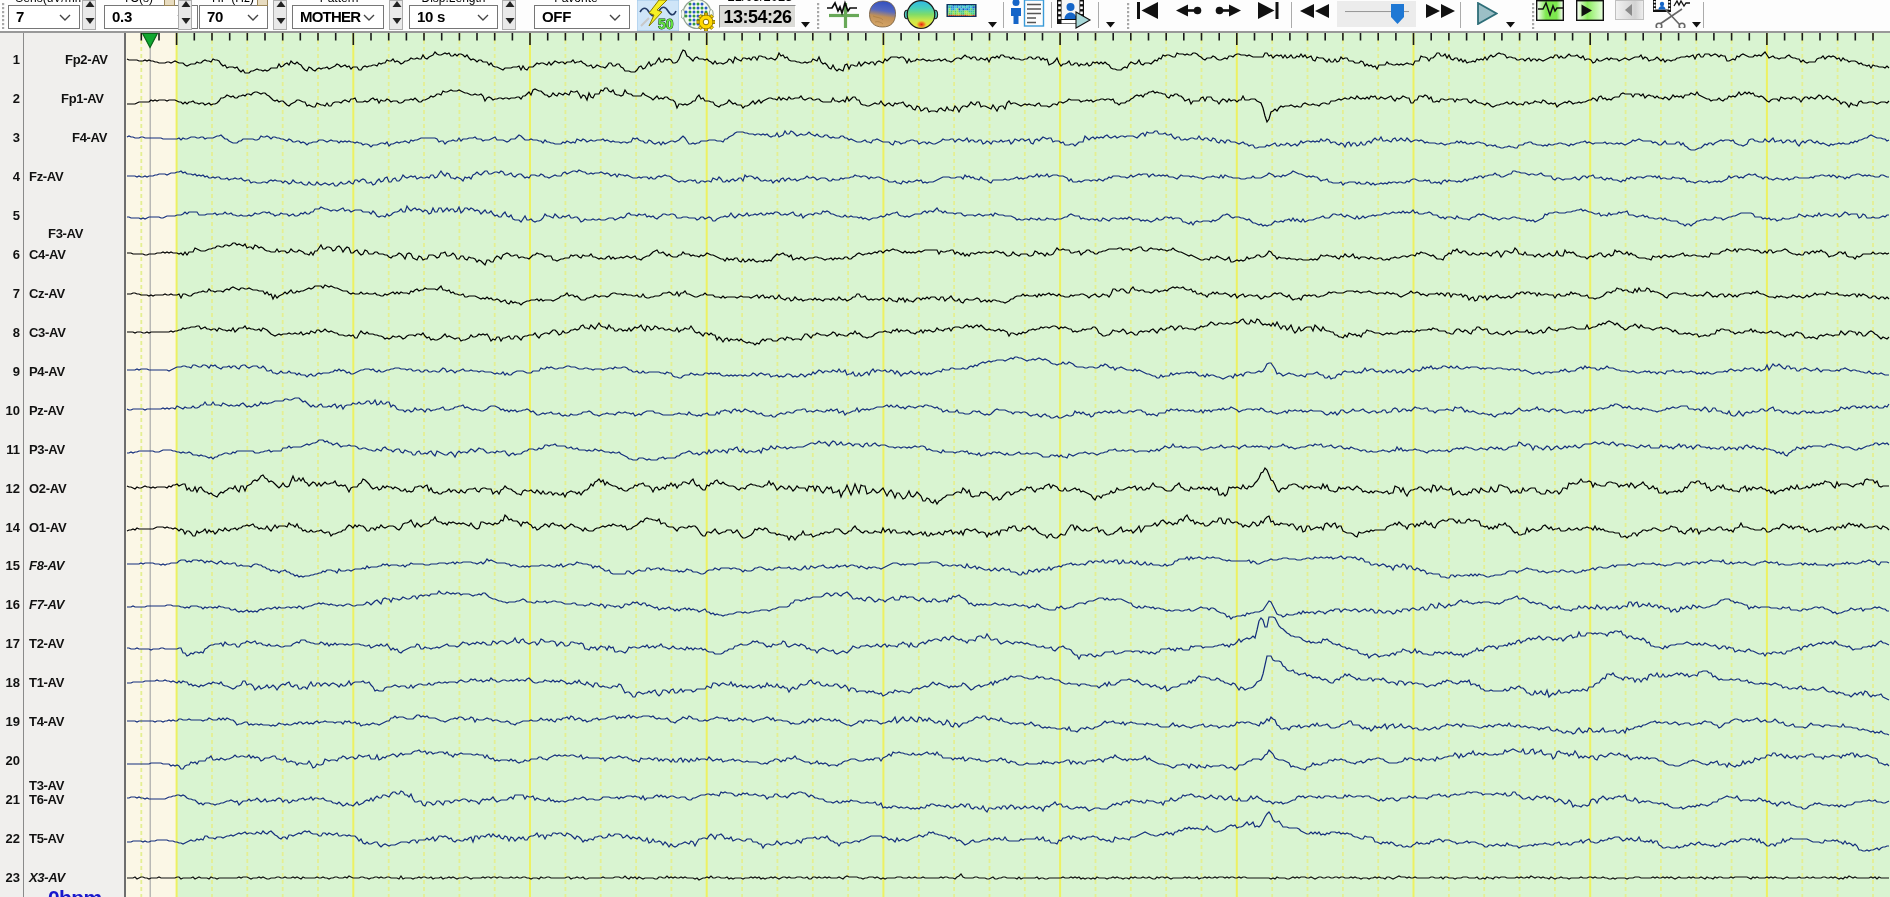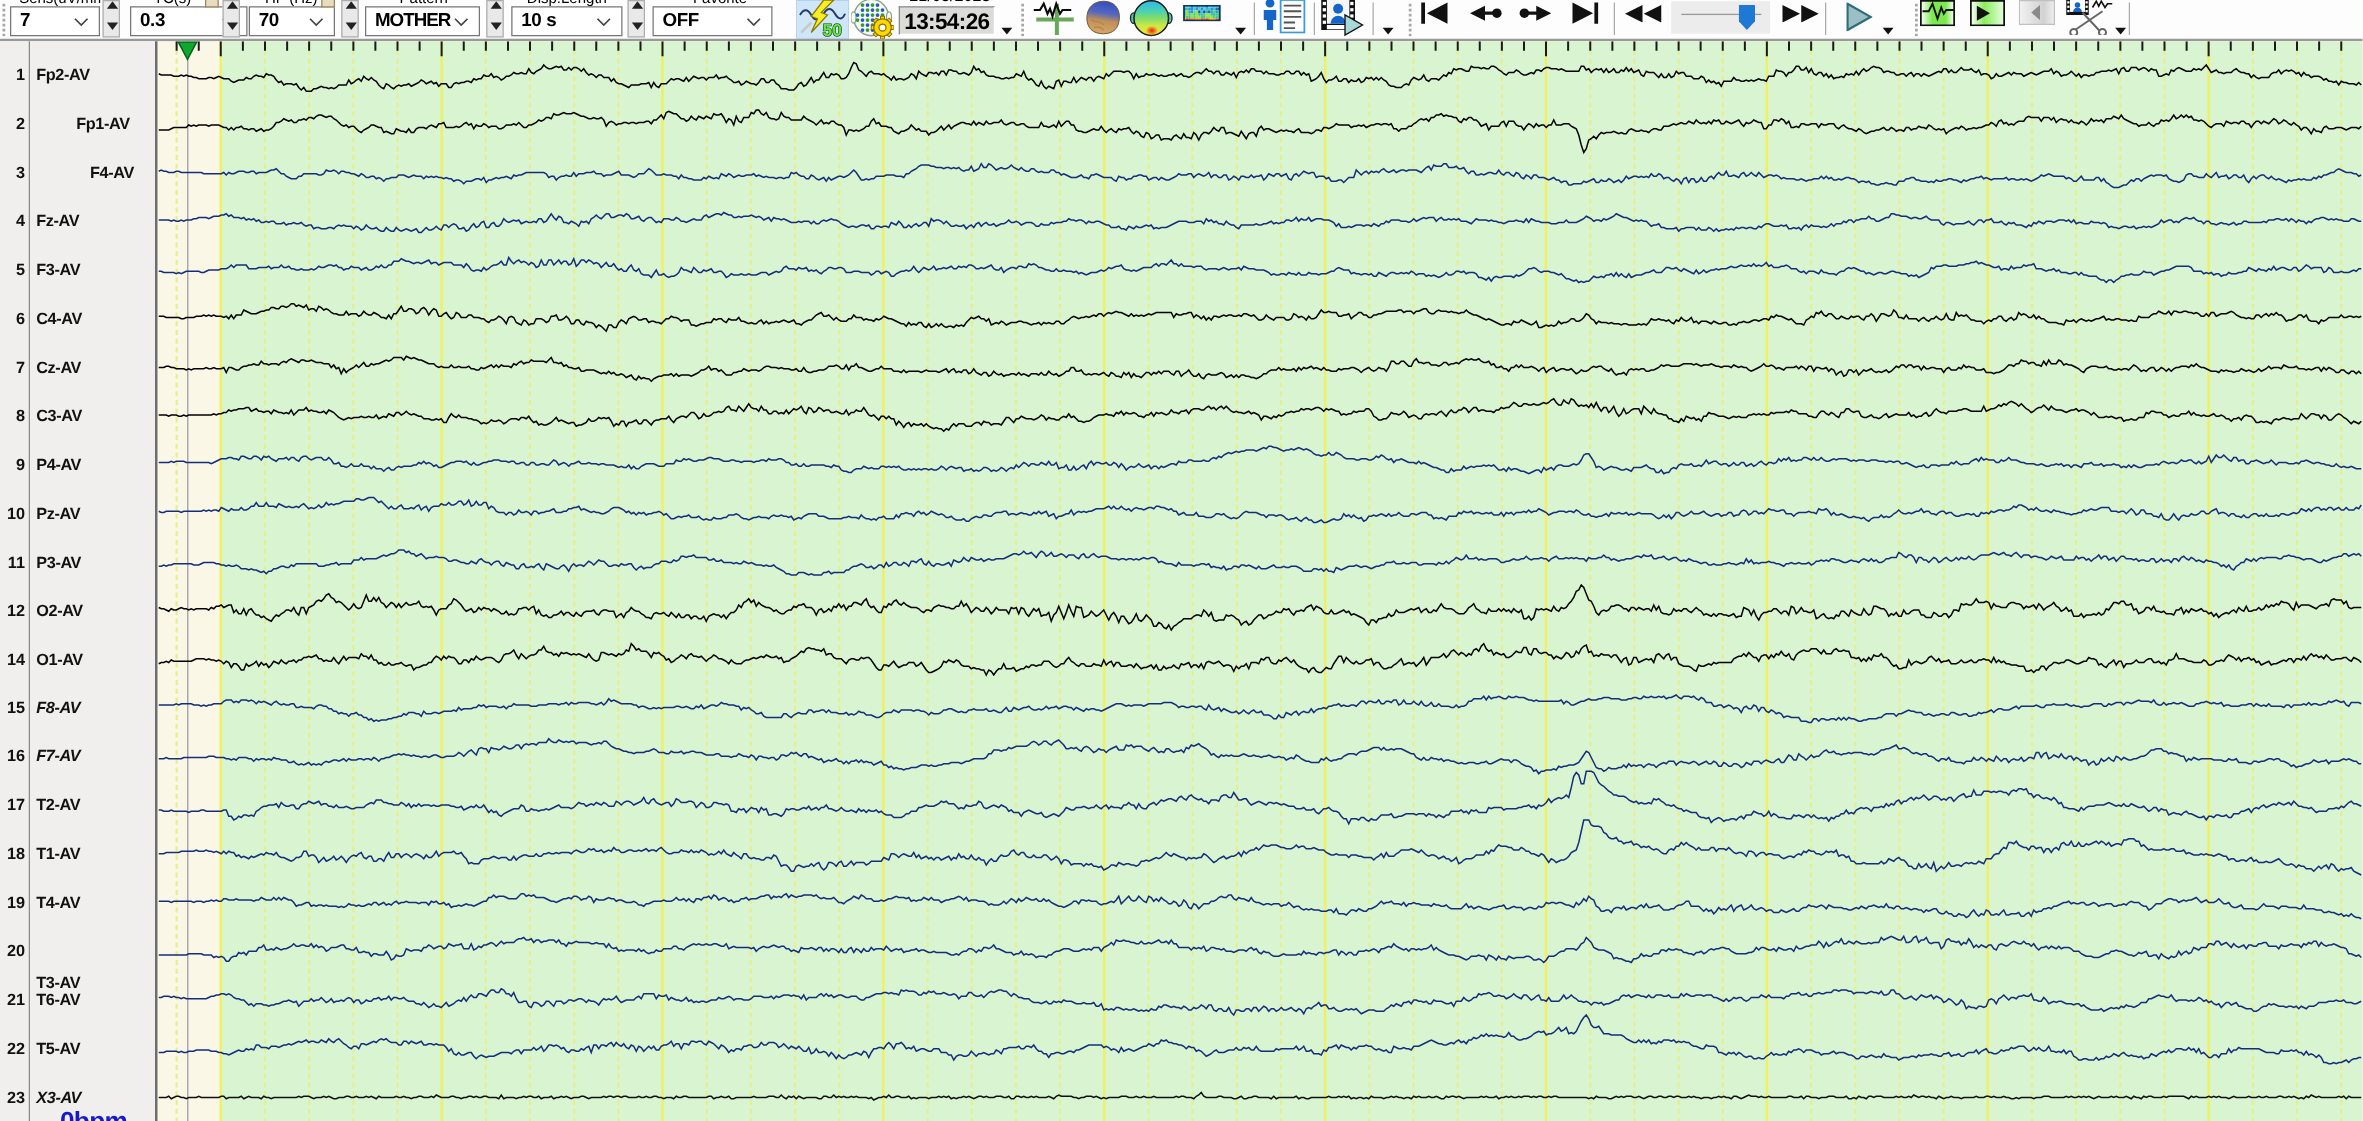--- a/index.html
+++ b/index.html
@@ -58,21 +58,21 @@
         <path d="M7 0L11.5 6H2.5Z" fill="#222"></path>
         <path d="M2.5 17H11.5L7 23Z" fill="#222"></path>
       </svg></div>
     <div class="cb" style="left:409px;width:89px"><span>10 s</span><svg class="chev" width="12" height="7" viewBox="0 0 12 7">
         <path d="M1 1L6 6L11 1" stroke="#444" stroke-width="1.4" fill="none"></path>
       </svg></div>
     <div class="st" style="left:502px"><svg width="14" height="30" viewBox="0 0 14 30">
         <path d="M7 0L11.5 6H2.5Z" fill="#222"></path>
         <path d="M2.5 17H11.5L7 23Z" fill="#222"></path>
       </svg></div>
-    <div class="cb" style="left:522px;width:96px"><span>OFF</span><svg class="chev" width="12" height="7" viewBox="0 0 12 7">
+    <div class="cb" style="left:534px;width:96px"><span>OFF</span><svg class="chev" width="12" height="7" viewBox="0 0 12 7">
         <path d="M1 1L6 6L11 1" stroke="#444" stroke-width="1.4" fill="none"></path>
       </svg></div>
     <div style="position:absolute;left:164px;top:0;width:11px;height:6px;background:#e8dcc0;border:1px solid #9a8658;border-top:none"></div>
     <div style="position:absolute;left:257px;top:0;width:11px;height:6px;background:#e8dcc0;border:1px solid #9a8658;border-top:none"></div>
     <svg style="position:absolute;left:637px;top:0" width="42" height="31" viewBox="0 0 42 31">
 <rect x="0" y="0" width="42" height="31" fill="#cfe5f8" stroke="#9ec6e8" stroke-width="1"></rect>
 <path d="M3 12c3-5 6-5 9 0s6 5 9 0" stroke="#223a66" stroke-width="1.6" fill="none"></path>
 <path d="M22 11c3-5 6-5 9 0s6 5 8 0" stroke="#223a66" stroke-width="1.6" fill="none"></path>
 <polygon points="30,0 20,10 25,12 12,26 17,15 12,13 22,0" fill="#f6ef25" stroke="#8a7a00" stroke-width="1"></polygon>
 <path d="M4 26l8-8" stroke="#c8c8c8" stroke-width="2"></path>
@@ -443,29 +443,29 @@
     <path d="M127 683l2 0l2 0l2 -1l2 0l2 0l2 0l2 0l2 0l2 -1l2 0l2 0l2 0l2 0l2 0l2 -1l2 1l2 0l2 0l2 -1l2 1l2 0l2 1l2 -1l2 1l2 1l2 -2l2 2l2 -2l2 1l2 0l2 3l2 -1l2 2l2 -1l2 1l2 1l2 -2l2 1l2 -1l2 -1l2 -1l2 1l2 -2l2 1l2 0l2 1l2 -2l2 3l2 1l2 0l2 1l2 1l2 1l2 -1l2 -2l2 0l2 -1l2 -4l2 0l2 4l2 -1l2 0l2 2l2 4l2 -2l2 -2l2 3l2 -1l2 -1l2 -2l2 3l2 -1l2 -2l2 2l2 3l2 -3l2 -2l2 -1l2 1l2 -2l2 -1l2 4l2 1l2 -2l2 0l2 4l2 0l2 -2l2 0l2 2l2 -4l2 -3l2 4l2 0l2 -3l2 0l2 3l2 -2l2 -1l2 1l2 2l2 -2l2 -1l2 1l2 1l2 2l2 -3l2 2l2 0l2 -2l2 -3l2 4l2 -2l2 -1l2 0l2 0l2 0l2 -1l2 2l2 0l2 -1l2 3l2 2l2 4l2 -1l2 1l2 0l2 0l2 -3l2 -1l2 0l2 0l2 -1l2 -1l2 1l2 1l2 -1l2 0l2 0l2 2l2 0l2 -3l2 3l2 -2l2 -1l2 -1l2 0l2 1l2 0l2 0l2 -2l2 2l2 0l2 -2l2 0l2 -1l2 1l2 0l2 -1l2 1l2 -1l2 0l2 0l2 0l2 1l2 -2l2 -1l2 1l2 1l2 0l2 -1l2 -2l2 1l2 -1l2 2l2 0l2 -1l2 2l2 -1l2 -1l2 1l2 -3l2 2l2 0l2 2l2 0l2 -1l2 -1l2 0l2 1l2 0l2 -1l2 1l2 -1l2 -1l2 2l2 -1l2 0l2 1l2 -2l2 -1l2 2l2 2l2 1l2 0l2 -1l2 0l2 0l2 -2l2 1l2 0l2 1l2 -2l2 2l2 -1l2 1l2 -2l2 1l2 1l2 2l2 -1l2 1l2 -1l2 -2l2 2l2 -3l2 3l2 1l2 1l2 -3l2 2l2 1l2 2l2 -4l2 0l2 3l2 1l2 -1l2 1l2 0l2 1l2 0l2 -2l2 0l2 1l2 -3l2 1l2 4l2 4l2 -1l2 0l2 2l2 3l2 0l2 -4l2 -1l2 1l2 1l2 -1l2 0l2 -2l2 2l2 -2l2 -1l2 4l2 2l2 -2l2 -4l2 0l2 1l2 2l2 -3l2 -1l2 4l2 0l2 -2l2 -2l2 3l2 -2l2 0l2 0l2 0l2 2l2 -1l2 -2l2 0l2 0l2 0l2 0l2 -3l2 1l2 1l2 -5l2 0l2 1l2 2l2 -2l2 -1l2 1l2 1l2 0l2 -3l2 4l2 -2l2 3l2 -1l2 -1l2 2l2 -1l2 2l2 -2l2 0l2 2l2 -1l2 -1l2 -1l2 3l2 -2l2 1l2 -4l2 3l2 -1l2 2l2 0l2 -3l2 3l2 1l2 -2l2 2l2 0l2 4l2 -3l2 -2l2 2l2 0l2 -3l2 -2l2 1l2 0l2 -1l2 -3l2 -1l2 3l2 1l2 -2l2 0l2 3l2 1l2 0l2 -2l2 2l2 0l2 0l2 -2l2 0l2 2l2 2l2 -1l2 -2l2 2l2 4l2 -3l2 0l2 1l2 3l2 -1l2 0l2 0l2 0l2 2l2 -2l2 1l2 -1l2 2l2 0l2 1l2 -1l2 3l2 -1l2 -1l2 -2l2 0l2 1l2 -3l2 1l2 1l2 -1l2 0l2 1l2 0l2 1l2 -1l2 -3l2 0l2 -1l2 1l2 -1l2 -1l2 -1l2 1l2 -1l2 -2l2 -2l2 2l2 1l2 -2l2 1l2 1l2 1l2 0l2 2l2 -2l2 1l2 -1l2 1l2 -1l2 0l2 -3l2 1l2 2l2 2l2 2l2 -1l2 -2l2 -1l2 -1l2 2l2 -1l2 -1l2 0l2 -1l2 -2l2 3l2 -4l2 2l2 -2l2 -1l2 0l2 -2l2 2l2 -2l2 -2l2 1l2 0l2 -1l2 0l2 0l2 1l2 1l2 0l2 1l2 0l2 0l2 -1l2 -2l2 2l2 -1l2 0l2 2l2 0l2 0l2 -1l2 1l2 1l2 0l2 0l2 2l2 1l2 1l2 0l2 -1l2 1l2 0l2 0l2 0l2 2l2 -2l2 0l2 0l2 1l2 0l2 1l2 0l2 0l2 0l2 2l2 -2l2 -1l2 -2l2 3l2 -4l2 3l2 0l2 0l2 -2l2 -1l2 -2l2 0l2 0l2 0l2 -1l2 1l2 1l2 1l2 -2l2 2l2 2l2 1l2 -1l2 0l2 1l2 2l2 -1l2 -1l2 2l2 0l2 2l2 -1l2 -2l2 5l2 -1l2 -2l2 -1l2 0l2 0l2 -1l2 -2l2 0l2 0l2 0l2 -3l2 2l2 -3l2 1l2 -3l2 -2l2 1l2 0l2 0l2 1l2 0l2 2l2 0l2 0l2 -2l2 1l2 2l2 0l2 2l2 0l2 1l2 1l2 -2l2 1l2 3l2 3l2 -3l2 1l2 2l2 -1l2 -1l2 0l2 -1l2 -2l2 -3l2 -1l2 -1l2 -6l2 -9l2 -9l2 0l2 0l2 4l2 1l2 0l2 0l2 1l2 4l2 1l2 3l2 1l2 0l2 -1l2 3l2 0l2 2l2 -1l2 0l2 -1l2 3l2 -1l2 1l2 2l2 -1l2 1l2 -1l2 2l2 1l2 -1l2 1l2 2l2 1l2 0l2 -3l2 -1l2 1l2 -3l2 0l2 -3l2 2l2 -2l2 2l2 1l2 1l2 2l2 -2l2 2l2 0l2 0l2 0l2 -2l2 0l2 3l2 -2l2 0l2 0l2 1l2 -2l2 2l2 2l2 1l2 -1l2 0l2 1l2 2l2 -4l2 0l2 1l2 3l2 -2l2 -1l2 0l2 2l2 -1l2 0l2 1l2 0l2 0l2 2l2 1l2 -1l2 -1l2 0l2 1l2 -2l2 -1l2 1l2 -3l2 1l2 -2l2 1l2 0l2 2l2 0l2 1l2 -1l2 -2l2 1l2 -1l2 1l2 -2l2 5l2 -1l2 0l2 2l2 -1l2 4l2 0l2 2l2 0l2 0l2 -1l2 1l2 0l2 0l2 0l2 0l2 0l2 -2l2 2l2 -1l2 -3l2 1l2 1l2 -2l2 -1l2 2l2 0l2 2l2 3l2 0l2 2l2 0l2 -4l2 3l2 -1l2 -2l2 3l2 1l2 -5l2 7l2 -2l2 -2l2 2l2 -2l2 -3l2 3l2 0l2 -1l2 0l2 1l2 -2l2 -1l2 1l2 -1l2 1l2 0l2 -2l2 1l2 1l2 -4l2 0l2 0l2 -3l2 -1l2 0l2 -3l2 -2l2 1l2 -5l2 0l2 1l2 -2l2 3l2 1l2 1l2 0l2 2l2 -3l2 0l2 2l2 -1l2 0l2 4l2 -3l2 0l2 3l2 -3l2 -1l2 2l2 -5l2 -1l2 2l2 0l2 -3l2 4l2 0l2 -3l2 3l2 0l2 -2l2 1l2 -1l2 -1l2 -1l2 2l2 -2l2 1l2 2l2 -2l2 3l2 -1l2 -1l2 0l2 1l2 -4l2 0l2 -1l2 0l2 0l2 2l2 0l2 4l2 -1l2 2l2 2l2 -1l2 1l2 0l2 0l2 0l2 -1l2 1l2 0l2 -1l2 0l2 2l2 0l2 0l2 -1l2 3l2 -1l2 1l2 1l2 0l2 0l2 -1l2 1l2 -1l2 1l2 0l2 1l2 -1l2 -1l2 1l2 1l2 0l2 3l2 -1l2 0l2 2l2 0l2 -1l2 0l2 1l2 -2l2 -1l2 3l2 -1l2 2l2 0l2 0l2 -1l2 1l2 0l2 -1l2 -1l2 -1l2 2l2 2l2 1l2 0l2 -1l2 1l2 2l2 -2l2 1l2 0l2 2l2 0l2 0l2 2l2 -2l2 -2l2 2l2 -2l2 -1l2 3l2 -4l2 1l2 3l2 2l2 -2l2 1l2 -1l2 0l2 -1l2 3l2 1l2 1l2 1" stroke="#142e7c" stroke-width="1.2" fill="none"></path>
     <path d="M127 721l2 0l2 0l2 0l2 0l2 1l2 -1l2 0l2 0l2 0l2 0l2 0l2 0l2 0l2 1l2 -1l2 0l2 0l2 1l2 -1l2 0l2 -1l2 1l2 -1l2 1l2 0l2 -2l2 0l2 1l2 0l2 0l2 -1l2 1l2 0l2 0l2 0l2 0l2 0l2 1l2 -1l2 0l2 -2l2 1l2 1l2 0l2 0l2 -2l2 2l2 -2l2 2l2 -2l2 1l2 1l2 0l2 2l2 3l2 -1l2 0l2 -1l2 -1l2 0l2 3l2 -1l2 1l2 -1l2 0l2 1l2 -1l2 1l2 0l2 0l2 0l2 1l2 -1l2 1l2 -1l2 -2l2 1l2 0l2 1l2 -1l2 1l2 0l2 -1l2 -1l2 1l2 -2l2 0l2 2l2 -1l2 -1l2 2l2 -1l2 1l2 -2l2 -1l2 2l2 -1l2 0l2 -1l2 1l2 0l2 0l2 0l2 1l2 -1l2 0l2 0l2 2l2 -3l2 1l2 -1l2 2l2 0l2 -1l2 2l2 -1l2 3l2 -1l2 0l2 -1l2 1l2 -1l2 -1l2 1l2 0l2 1l2 -1l2 -1l2 -1l2 -1l2 0l2 -3l2 0l2 -2l2 2l2 -1l2 0l2 0l2 1l2 1l2 0l2 0l2 0l2 -2l2 -2l2 0l2 2l2 -1l2 1l2 -1l2 2l2 0l2 0l2 0l2 1l2 1l2 1l2 0l2 1l2 -1l2 -1l2 -1l2 0l2 -1l2 1l2 -2l2 0l2 1l2 2l2 -1l2 0l2 -2l2 1l2 4l2 -3l2 1l2 0l2 0l2 -1l2 -1l2 1l2 0l2 2l2 -1l2 0l2 1l2 1l2 0l2 0l2 -1l2 1l2 2l2 0l2 1l2 -2l2 0l2 -1l2 -1l2 0l2 0l2 0l2 -1l2 1l2 0l2 0l2 -1l2 -2l2 2l2 0l2 -1l2 2l2 -2l2 2l2 1l2 -3l2 0l2 1l2 -2l2 0l2 -1l2 2l2 -3l2 1l2 3l2 -1l2 -1l2 1l2 2l2 -1l2 2l2 -1l2 0l2 -2l2 0l2 -1l2 2l2 -1l2 0l2 0l2 -1l2 -1l2 0l2 -1l2 0l2 3l2 -2l2 1l2 -1l2 1l2 -2l2 -1l2 3l2 -2l2 1l2 1l2 -1l2 0l2 -1l2 0l2 0l2 0l2 1l2 -1l2 2l2 1l2 -1l2 1l2 0l2 0l2 -1l2 2l2 2l2 0l2 1l2 -2l2 -1l2 -1l2 -2l2 1l2 1l2 -3l2 1l2 2l2 0l2 0l2 2l2 0l2 0l2 -1l2 1l2 -1l2 -1l2 0l2 -1l2 -1l2 1l2 0l2 0l2 1l2 -1l2 3l2 -1l2 1l2 -1l2 0l2 -2l2 1l2 1l2 -2l2 2l2 0l2 0l2 2l2 -1l2 -1l2 0l2 -1l2 0l2 -1l2 -1l2 1l2 2l2 -2l2 3l2 -1l2 0l2 0l2 1l2 0l2 0l2 1l2 2l2 -1l2 1l2 0l2 0l2 -1l2 -2l2 2l2 -2l2 -2l2 1l2 2l2 -3l2 2l2 -1l2 -2l2 1l2 1l2 0l2 -1l2 2l2 0l2 -2l2 2l2 -1l2 2l2 1l2 1l2 1l2 0l2 1l2 -1l2 -1l2 -1l2 -2l2 0l2 2l2 -3l2 0l2 1l2 -1l2 1l2 0l2 0l2 2l2 1l2 -1l2 0l2 -1l2 -1l2 1l2 -2l2 -3l2 6l2 -2l2 -2l2 -2l2 3l2 1l2 -1l2 -3l2 2l2 2l2 1l2 -5l2 1l2 3l2 -2l2 2l2 -3l2 2l2 1l2 2l2 0l2 -2l2 1l2 3l2 -1l2 -4l2 2l2 4l2 1l2 -4l2 1l2 3l2 -2l2 -2l2 0l2 0l2 -2l2 0l2 -1l2 -2l2 -1l2 1l2 0l2 -2l2 0l2 3l2 1l2 -2l2 1l2 0l2 1l2 1l2 -3l2 3l2 1l2 0l2 1l2 1l2 -1l2 0l2 1l2 -1l2 0l2 0l2 2l2 -1l2 0l2 -2l2 2l2 2l2 -1l2 0l2 2l2 1l2 -1l2 1l2 -1l2 1l2 0l2 0l2 1l2 0l2 0l2 -1l2 0l2 2l2 -3l2 4l2 0l2 0l2 1l2 -2l2 -2l2 0l2 1l2 -2l2 1l2 1l2 0l2 -2l2 0l2 -1l2 -1l2 -2l2 -2l2 2l2 -1l2 0l2 -1l2 2l2 0l2 0l2 1l2 -2l2 3l2 -2l2 0l2 -1l2 1l2 0l2 1l2 0l2 0l2 0l2 1l2 -2l2 1l2 0l2 1l2 0l2 -1l2 2l2 1l2 0l2 0l2 0l2 0l2 -2l2 -2l2 3l2 -1l2 2l2 -1l2 -1l2 1l2 1l2 0l2 1l2 -1l2 -1l2 0l2 -1l2 0l2 -1l2 3l2 0l2 -1l2 -1l2 1l2 0l2 0l2 2l2 -1l2 -1l2 0l2 1l2 0l2 -2l2 1l2 -1l2 -3l2 1l2 -1l2 0l2 1l2 -1l2 0l2 1l2 1l2 0l2 1l2 1l2 -4l2 2l2 -2l2 -3l2 2l2 -4l2 2l2 1l2 5l2 1l2 3l2 0l2 -1l2 0l2 2l2 -3l2 -1l2 0l2 1l2 -2l2 3l2 -1l2 -1l2 0l2 1l2 -2l2 -1l2 2l2 -3l2 3l2 0l2 -1l2 0l2 -1l2 2l2 2l2 0l2 0l2 -1l2 0l2 -2l2 -1l2 0l2 -1l2 -2l2 0l2 4l2 0l2 0l2 0l2 2l2 2l2 -2l2 2l2 -1l2 3l2 -2l2 -3l2 2l2 -1l2 1l2 -2l2 -2l2 5l2 -3l2 -1l2 -1l2 4l2 -1l2 -1l2 -2l2 3l2 1l2 -1l2 -1l2 1l2 2l2 -1l2 0l2 2l2 0l2 0l2 -2l2 1l2 1l2 -1l2 -1l2 -1l2 2l2 0l2 -2l2 -1l2 0l2 -2l2 1l2 0l2 1l2 -1l2 -1l2 1l2 2l2 -3l2 1l2 1l2 0l2 0l2 0l2 1l2 0l2 1l2 0l2 -1l2 -1l2 1l2 -2l2 1l2 1l2 -2l2 0l2 -1l2 1l2 1l2 -1l2 1l2 -3l2 3l2 0l2 1l2 -2l2 0l2 2l2 0l2 -1l2 1l2 1l2 -1l2 0l2 1l2 0l2 2l2 -2l2 1l2 -1l2 -1l2 0l2 3l2 1l2 0l2 -2l2 2l2 0l2 2l2 0l2 -2l2 1l2 0l2 2l2 -1l2 -3l2 -2l2 3l2 2l2 -2l2 1l2 -4l2 1l2 3l2 0l2 -1l2 1l2 -2l2 -2l2 4l2 0l2 -1l2 0l2 0l2 -1l2 3l2 0l2 -2l2 -1l2 3l2 -5l2 2l2 -1l2 0l2 -2l2 0l2 -1l2 1l2 -2l2 0l2 -1l2 -1l2 -1l2 0l2 -1l2 2l2 -1l2 1l2 0l2 -1l2 0l2 2l2 0l2 -1l2 -1l2 1l2 2l2 -1l2 0l2 -1l2 0l2 0l2 2l2 0l2 -1l2 0l2 -1l2 1l2 -2l2 -1l2 1l2 0l2 0l2 2l2 1l2 0l2 3l2 -1l2 -2l2 -2l2 0l2 0l2 -2l2 -1l2 -1l2 0l2 1l2 0l2 2l2 -1l2 -1l2 1l2 -1l2 0l2 -1l2 -1l2 2l2 2l2 -1l2 -1l2 2l2 0l2 0l2 -1l2 -2l2 2l2 2l2 0l2 -1l2 3l2 1l2 0l2 -1l2 -1l2 3l2 0l2 0l2 0l2 0l2 1l2 -1l2 -2l2 -2l2 2l2 0l2 0l2 0l2 1l2 1l2 -2l2 0l2 0l2 1l2 0l2 0l2 0l2 1l2 0l2 -3l2 3l2 0l2 0l2 0l2 1l2 0l2 0l2 2l2 0l2 -1l2 1l2 0l2 1l2 1l2 -1l2 2l2 -1l2 1l2 -2l2 2l2 1l2 0l2 1" stroke="#142e7c" stroke-width="1.2" fill="none"></path>
     <path d="M127 764l2 0l2 0l2 0l2 0l2 0l2 0l2 0l2 0l2 0l2 0l2 0l2 -1l2 0l2 0l2 0l2 0l2 0l2 1l2 0l2 0l2 0l2 2l2 -1l2 1l2 -1l2 1l2 3l2 0l2 -3l2 -1l2 0l2 -3l2 1l2 -1l2 2l2 -3l2 0l2 0l2 0l2 -3l2 0l2 -2l2 4l2 0l2 -1l2 1l2 -2l2 1l2 1l2 -1l2 0l2 -1l2 -1l2 -2l2 2l2 0l2 -1l2 0l2 1l2 0l2 -2l2 3l2 -2l2 2l2 -1l2 1l2 3l2 -1l2 -2l2 0l2 0l2 -1l2 -1l2 0l2 3l2 0l2 1l2 0l2 -2l2 4l2 0l2 -1l2 1l2 0l2 3l2 -2l2 0l2 1l2 0l2 0l2 -3l2 3l2 4l2 -1l2 -3l2 1l2 0l2 -1l2 -5l2 1l2 1l2 -1l2 0l2 0l2 1l2 -3l2 0l2 -2l2 1l2 2l2 -1l2 -1l2 0l2 2l2 -1l2 -3l2 1l2 1l2 -1l2 0l2 -1l2 4l2 0l2 0l2 -4l2 5l2 -1l2 -2l2 1l2 -2l2 0l2 -1l2 -1l2 1l2 2l2 -2l2 -2l2 2l2 -1l2 0l2 0l2 0l2 -2l2 -1l2 0l2 -1l2 2l2 0l2 -1l2 3l2 -2l2 0l2 2l2 -1l2 0l2 -1l2 0l2 0l2 2l2 -2l2 3l2 0l2 2l2 -3l2 1l2 -1l2 -1l2 1l2 0l2 0l2 0l2 0l2 1l2 0l2 -1l2 1l2 0l2 0l2 3l2 -3l2 3l2 1l2 -1l2 3l2 -1l2 1l2 -1l2 0l2 0l2 0l2 1l2 -2l2 2l2 -1l2 2l2 1l2 -1l2 0l2 -2l2 1l2 0l2 -2l2 0l2 0l2 0l2 -2l2 0l2 2l2 0l2 1l2 -2l2 -1l2 -1l2 -1l2 1l2 -1l2 1l2 0l2 -1l2 1l2 0l2 -1l2 0l2 1l2 1l2 0l2 -2l2 4l2 -1l2 -1l2 1l2 0l2 0l2 0l2 0l2 0l2 1l2 -1l2 3l2 -2l2 -1l2 -1l2 1l2 0l2 -1l2 -1l2 1l2 1l2 -1l2 0l2 2l2 0l2 2l2 -1l2 1l2 1l2 -4l2 1l2 0l2 0l2 -1l2 1l2 1l2 -2l2 0l2 3l2 -2l2 2l2 -2l2 0l2 1l2 2l2 -3l2 3l2 0l2 -3l2 -1l2 4l2 -3l2 1l2 2l2 -3l2 2l2 0l2 -3l2 2l2 -1l2 0l2 0l2 1l2 -3l2 2l2 2l2 -1l2 -1l2 1l2 -1l2 3l2 -1l2 0l2 -1l2 0l2 -1l2 2l2 -1l2 0l2 1l2 1l2 0l2 -1l2 1l2 0l2 0l2 0l2 0l2 1l2 1l2 0l2 -1l2 1l2 -2l2 -1l2 0l2 -2l2 0l2 1l2 2l2 -2l2 1l2 -3l2 0l2 1l2 -1l2 -2l2 3l2 0l2 1l2 1l2 1l2 0l2 0l2 2l2 -1l2 0l2 -2l2 3l2 -1l2 1l2 -1l2 1l2 2l2 -1l2 0l2 0l2 1l2 -2l2 0l2 -2l2 -1l2 0l2 -1l2 -1l2 0l2 0l2 1l2 1l2 0l2 0l2 -1l2 -1l2 1l2 -1l2 1l2 -2l2 0l2 0l2 3l2 -3l2 -1l2 -1l2 -2l2 2l2 -4l2 1l2 0l2 -1l2 1l2 0l2 1l2 0l2 1l2 0l2 -2l2 2l2 0l2 -1l2 1l2 -1l2 -1l2 -1l2 2l2 0l2 -1l2 2l2 -3l2 3l2 0l2 3l2 0l2 0l2 0l2 0l2 2l2 -2l2 1l2 -1l2 1l2 -2l2 4l2 -1l2 -2l2 0l2 1l2 0l2 1l2 -1l2 2l2 0l2 0l2 1l2 -1l2 -1l2 0l2 0l2 1l2 -2l2 -1l2 2l2 -1l2 3l2 1l2 -2l2 1l2 0l2 2l2 1l2 0l2 0l2 -1l2 -1l2 1l2 0l2 0l2 0l2 0l2 -1l2 1l2 -3l2 2l2 -1l2 1l2 0l2 1l2 -2l2 0l2 1l2 -1l2 0l2 -1l2 -1l2 0l2 4l2 -3l2 1l2 2l2 -2l2 0l2 2l2 0l2 -3l2 0l2 0l2 -1l2 1l2 -1l2 -1l2 1l2 2l2 -3l2 0l2 -1l2 -1l2 1l2 -3l2 2l2 1l2 1l2 1l2 -1l2 2l2 -2l2 0l2 1l2 -1l2 1l2 -1l2 0l2 -1l2 -2l2 4l2 -2l2 2l2 1l2 1l2 1l2 1l2 0l2 0l2 1l2 0l2 1l2 1l2 1l2 -1l2 -2l2 0l2 0l2 -1l2 1l2 0l2 3l2 -4l2 1l2 1l2 2l2 -3l2 2l2 0l2 1l2 -3l2 1l2 1l2 -1l2 0l2 0l2 0l2 -1l2 0l2 1l2 2l2 0l2 -1l2 1l2 2l2 -2l2 -3l2 0l2 0l2 -1l2 -2l2 -1l2 0l2 -2l2 0l2 0l2 0l2 1l2 -2l2 -3l2 -1l2 -4l2 2l2 2l2 4l2 1l2 1l2 0l2 0l2 1l2 1l2 1l2 4l2 -1l2 1l2 0l2 1l2 1l2 0l2 1l2 -3l2 0l2 -1l2 -3l2 2l2 -1l2 1l2 0l2 -2l2 0l2 0l2 -3l2 0l2 1l2 -2l2 1l2 0l2 -1l2 1l2 0l2 2l2 0l2 1l2 0l2 1l2 -2l2 0l2 -1l2 2l2 -1l2 -2l2 -1l2 1l2 -1l2 0l2 -1l2 0l2 1l2 0l2 2l2 1l2 1l2 0l2 0l2 0l2 0l2 -1l2 0l2 -1l2 -3l2 2l2 -2l2 0l2 1l2 1l2 0l2 -1l2 2l2 -3l2 1l2 1l2 0l2 -1l2 0l2 2l2 -4l2 2l2 0l2 -1l2 -1l2 0l2 -1l2 0l2 0l2 -3l2 2l2 3l2 -4l2 3l2 -1l2 -2l2 -1l2 1l2 -3l2 4l2 0l2 -2l2 1l2 1l2 -2l2 1l2 1l2 0l2 0l2 -1l2 1l2 -1l2 0l2 0l2 -4l2 2l2 -1l2 -1l2 -1l2 1l2 1l2 1l2 0l2 -3l2 5l2 0l2 -1l2 -3l2 -1l2 5l2 -2l2 0l2 -2l2 4l2 1l2 -1l2 0l2 0l2 5l2 -2l2 -5l2 -1l2 2l2 0l2 1l2 -1l2 3l2 -2l2 1l2 -4l2 3l2 4l2 -2l2 2l2 -2l2 1l2 1l2 -2l2 0l2 3l2 1l2 -4l2 -1l2 1l2 1l2 -1l2 -2l2 -1l2 1l2 1l2 0l2 -2l2 2l2 0l2 2l2 -2l2 3l2 2l2 -2l2 0l2 -1l2 2l2 -2l2 1l2 1l2 -2l2 2l2 -1l2 0l2 0l2 1l2 2l2 0l2 0l2 2l2 1l2 1l2 0l2 0l2 1l2 0l2 0l2 -1l2 -1l2 -1l2 0l2 -2l2 0l2 -1l2 1l2 0l2 1l2 1l2 1l2 0l2 1l2 -1l2 -2l2 1l2 -1l2 -1l2 4l2 0l2 -1l2 0l2 3l2 -4l2 2l2 1l2 1l2 -2l2 1l2 -1l2 -4l2 3l2 -2l2 -1l2 2l2 -1l2 -4l2 1l2 1l2 -2l2 0l2 0l2 -3l2 0l2 1l2 -3l2 0l2 3l2 -1l2 -1l2 2l2 2l2 -3l2 2l2 1l2 -1l2 -1l2 3l2 -3l2 0l2 1l2 0l2 -2l2 0l2 -1l2 0l2 3l2 0l2 0l2 0l2 2l2 -3l2 1l2 0l2 -1l2 -1l2 1l2 0l2 0l2 2l2 -3l2 1l2 -2l2 1l2 -2l2 0l2 4l2 -3l2 2l2 1l2 -1l2 0l2 -1l2 1l2 1l2 1l2 0l2 1l2 4l2 0l2 1l2 1l2 -1l2 2" stroke="#142e7c" stroke-width="1.2" fill="none"></path>
     <path d="M127 798l2 0l2 -1l2 0l2 0l2 1l2 -1l2 1l2 0l2 1l2 -1l2 1l2 0l2 0l2 0l2 0l2 0l2 0l2 0l2 0l2 -1l2 -1l2 0l2 -1l2 0l2 -1l2 0l2 1l2 -1l2 1l2 2l2 1l2 0l2 1l2 0l2 2l2 2l2 -1l2 2l2 -2l2 0l2 0l2 1l2 0l2 1l2 -1l2 0l2 -1l2 0l2 -1l2 -1l2 0l2 -1l2 1l2 1l2 -1l2 4l2 -2l2 -2l2 0l2 0l2 -2l2 2l2 -1l2 0l2 -2l2 2l2 2l2 -1l2 -2l2 3l2 -1l2 0l2 -1l2 1l2 -2l2 -1l2 1l2 3l2 -2l2 0l2 3l2 -1l2 -2l2 1l2 0l2 -2l2 0l2 -1l2 2l2 -1l2 0l2 -2l2 3l2 -2l2 0l2 1l2 0l2 -1l2 2l2 1l2 0l2 0l2 2l2 0l2 1l2 -2l2 2l2 2l2 -1l2 -2l2 2l2 0l2 1l2 -2l2 -2l2 3l2 -1l2 -1l2 -2l2 -1l2 1l2 -3l2 3l2 -3l2 -2l2 2l2 0l2 -3l2 0l2 1l2 1l2 -3l2 -2l2 0l2 2l2 0l2 -3l2 1l2 3l2 0l2 2l2 -3l2 5l2 3l2 0l2 -1l2 0l2 4l2 1l2 -4l2 0l2 1l2 2l2 -1l2 -3l2 0l2 2l2 2l2 -4l2 0l2 0l2 2l2 -1l2 -2l2 0l2 1l2 -1l2 -1l2 0l2 1l2 2l2 -2l2 1l2 0l2 1l2 2l2 -3l2 -2l2 1l2 -1l2 1l2 -1l2 -2l2 3l2 2l2 -1l2 -1l2 0l2 0l2 0l2 -2l2 -1l2 2l2 -4l2 0l2 0l2 0l2 0l2 4l2 -3l2 1l2 0l2 -1l2 4l2 -2l2 1l2 1l2 0l2 1l2 -1l2 -2l2 3l2 -1l2 2l2 -1l2 1l2 -1l2 0l2 1l2 -1l2 -1l2 0l2 0l2 -2l2 1l2 0l2 -1l2 -1l2 1l2 2l2 -1l2 0l2 0l2 1l2 0l2 0l2 -1l2 -2l2 0l2 0l2 0l2 1l2 0l2 0l2 -1l2 2l2 -2l2 1l2 -1l2 -1l2 0l2 0l2 1l2 -1l2 1l2 0l2 2l2 -3l2 4l2 -2l2 0l2 0l2 0l2 -2l2 -1l2 2l2 -2l2 2l2 -1l2 2l2 -1l2 -1l2 0l2 1l2 1l2 0l2 -1l2 0l2 0l2 2l2 1l2 0l2 -2l2 0l2 -1l2 -1l2 -1l2 0l2 0l2 -1l2 0l2 1l2 -1l2 1l2 0l2 1l2 -4l2 1l2 -1l2 1l2 0l2 0l2 1l2 2l2 0l2 -2l2 1l2 -2l2 1l2 -1l2 2l2 0l2 0l2 -1l2 1l2 1l2 0l2 -1l2 1l2 3l2 -2l2 0l2 0l2 -3l2 0l2 2l2 1l2 0l2 -1l2 2l2 -2l2 -2l2 -1l2 1l2 -1l2 -1l2 0l2 1l2 0l2 2l2 2l2 -2l2 1l2 2l2 0l2 1l2 0l2 0l2 2l2 1l2 0l2 0l2 1l2 -1l2 -1l2 2l2 0l2 -2l2 1l2 -1l2 1l2 -2l2 1l2 0l2 0l2 1l2 1l2 0l2 0l2 -1l2 1l2 0l2 0l2 -1l2 3l2 0l2 -2l2 5l2 -1l2 1l2 -1l2 1l2 -2l2 0l2 1l2 1l2 -1l2 1l2 0l2 -1l2 1l2 1l2 -1l2 1l2 -1l2 1l2 -2l2 1l2 0l2 -3l2 1l2 -2l2 0l2 1l2 1l2 -1l2 1l2 0l2 1l2 -2l2 1l2 2l2 0l2 -2l2 1l2 -1l2 -2l2 1l2 2l2 -3l2 0l2 4l2 1l2 -2l2 0l2 2l2 0l2 -3l2 4l2 2l2 -4l2 0l2 1l2 0l2 -2l2 0l2 2l2 -3l2 0l2 3l2 -2l2 -2l2 1l2 3l2 -2l2 0l2 2l2 -1l2 -2l2 2l2 0l2 -1l2 -1l2 2l2 1l2 -2l2 1l2 3l2 -4l2 -1l2 1l2 -2l2 -1l2 -2l2 3l2 -1l2 0l2 3l2 0l2 -1l2 2l2 1l2 0l2 -1l2 -1l2 1l2 -1l2 1l2 -1l2 2l2 2l2 -1l2 -1l2 -1l2 0l2 0l2 1l2 0l2 0l2 0l2 -2l2 -1l2 -2l2 1l2 -2l2 1l2 1l2 -3l2 0l2 -1l2 2l2 -3l2 0l2 1l2 0l2 1l2 -1l2 2l2 0l2 -3l2 1l2 0l2 0l2 1l2 1l2 0l2 -1l2 3l2 -4l2 0l2 0l2 -3l2 2l2 1l2 -1l2 -2l2 0l2 -3l2 1l2 -1l2 0l2 -1l2 1l2 2l2 0l2 -1l2 1l2 0l2 2l2 -1l2 -1l2 -2l2 2l2 1l2 1l2 -3l2 0l2 2l2 2l2 -1l2 -2l2 -1l2 4l2 0l2 1l2 -3l2 3l2 0l2 0l2 0l2 -2l2 -3l2 3l2 -1l2 -2l2 2l2 1l2 2l2 0l2 1l2 -1l2 1l2 2l2 -2l2 0l2 1l2 -1l2 2l2 -1l2 0l2 -1l2 -1l2 -1l2 0l2 -3l2 -1l2 1l2 -1l2 2l2 -1l2 -1l2 0l2 1l2 0l2 1l2 -2l2 2l2 0l2 -2l2 0l2 0l2 1l2 0l2 -1l2 2l2 0l2 0l2 0l2 -3l2 2l2 -2l2 1l2 1l2 0l2 -1l2 0l2 0l2 1l2 -1l2 0l2 0l2 2l2 0l2 1l2 1l2 1l2 -2l2 2l2 -1l2 -2l2 1l2 -1l2 0l2 2l2 1l2 -1l2 -2l2 0l2 0l2 0l2 -2l2 1l2 1l2 -2l2 2l2 0l2 0l2 0l2 0l2 1l2 -2l2 0l2 -2l2 0l2 0l2 -1l2 2l2 0l2 -1l2 2l2 0l2 -2l2 0l2 -1l2 1l2 0l2 -1l2 0l2 0l2 -2l2 0l2 1l2 -1l2 0l2 0l2 1l2 0l2 2l2 -1l2 0l2 0l2 0l2 1l2 -1l2 -1l2 1l2 0l2 1l2 -2l2 3l2 0l2 -1l2 -3l2 0l2 3l2 0l2 2l2 2l2 0l2 -1l2 -1l2 2l2 1l2 -2l2 -2l2 1l2 1l2 -1l2 -1l2 3l2 -2l2 1l2 1l2 3l2 -1l2 -2l2 1l2 2l2 2l2 -1l2 -3l2 2l2 5l2 -2l2 1l2 0l2 1l2 -2l2 0l2 1l2 -1l2 -5l2 -1l2 1l2 3l2 -4l2 -1l2 -2l2 2l2 2l2 -2l2 0l2 1l2 -2l2 0l2 -1l2 1l2 0l2 -2l2 5l2 0l2 1l2 0l2 -3l2 2l2 3l2 -1l2 -1l2 1l2 -1l2 0l2 1l2 1l2 0l2 0l2 1l2 -1l2 0l2 2l2 -1l2 2l2 1l2 1l2 0l2 0l2 0l2 -1l2 2l2 -1l2 -1l2 -1l2 1l2 -1l2 1l2 -2l2 1l2 -2l2 1l2 0l2 1l2 -1l2 -1l2 -2l2 0l2 0l2 -3l2 0l2 -1l2 -1l2 -1l2 1l2 0l2 1l2 0l2 -2l2 3l2 2l2 -1l2 0l2 0l2 0l2 1l2 -1l2 1l2 -1l2 -2l2 1l2 2l2 -1l2 2l2 -1l2 2l2 1l2 -1l2 3l2 -2l2 -2l2 0l2 2l2 -1l2 -1l2 3l2 0l2 1l2 1l2 0l2 0l2 2l2 0l2 -1l2 -2l2 -1l2 0l2 -2l2 1l2 -1l2 1l2 1l2 0l2 0l2 1l2 -1l2 0l2 1l2 -1l2 2l2 -2l2 1l2 1l2 -2l2 0l2 0l2 -1l2 -2l2 0l2 0l2 0l2 -1l2 0l2 0l2 -1l2 1l2 0l2 -1l2 2l2 0l2 0l2 1l2 0l2 -1l2 -1" stroke="#142e7c" stroke-width="1.2" fill="none"></path>
     <path d="M127 842l2 0l2 0l2 -1l2 0l2 0l2 0l2 0l2 1l2 -1l2 1l2 0l2 -1l2 0l2 0l2 -1l2 0l2 0l2 0l2 0l2 0l2 1l2 0l2 0l2 1l2 0l2 1l2 0l2 1l2 -1l2 -1l2 -1l2 -1l2 1l2 0l2 -2l2 1l2 -1l2 1l2 -4l2 0l2 2l2 0l2 0l2 1l2 -2l2 0l2 0l2 1l2 -1l2 -1l2 0l2 -1l2 1l2 -1l2 -1l2 -1l2 1l2 -1l2 -1l2 2l2 -1l2 0l2 1l2 0l2 -2l2 1l2 1l2 -3l2 2l2 1l2 -2l2 -1l2 2l2 2l2 1l2 2l2 1l2 -2l2 0l2 2l2 -4l2 0l2 1l2 -1l2 -1l2 -1l2 1l2 -2l2 -1l2 1l2 -1l2 2l2 1l2 0l2 0l2 2l2 0l2 -3l2 0l2 2l2 -2l2 1l2 1l2 -1l2 -1l2 3l2 0l2 -1l2 0l2 1l2 -1l2 1l2 0l2 0l2 2l2 3l2 -2l2 4l2 1l2 -2l2 2l2 0l2 -1l2 -1l2 0l2 3l2 2l2 -2l2 -1l2 1l2 1l2 -1l2 0l2 0l2 -1l2 -1l2 -1l2 0l2 0l2 0l2 1l2 -2l2 -1l2 0l2 3l2 -3l2 0l2 0l2 0l2 -2l2 2l2 -1l2 -2l2 4l2 -2l2 -3l2 0l2 1l2 -1l2 1l2 2l2 -1l2 3l2 1l2 -2l2 0l2 1l2 0l2 -2l2 1l2 -2l2 -1l2 5l2 -6l2 0l2 3l2 -3l2 0l2 1l2 -2l2 -1l2 3l2 -3l2 2l2 1l2 -2l2 3l2 1l2 -3l2 1l2 4l2 -4l2 1l2 3l2 -2l2 -2l2 2l2 -2l2 3l2 0l2 -3l2 -1l2 0l2 -1l2 -2l2 4l2 -2l2 0l2 4l2 -4l2 0l2 1l2 -3l2 0l2 1l2 -1l2 0l2 2l2 1l2 -3l2 1l2 1l2 2l2 2l2 -3l2 1l2 2l2 3l2 -2l2 1l2 -2l2 0l2 1l2 -3l2 0l2 -1l2 0l2 2l2 0l2 -1l2 -3l2 2l2 0l2 -2l2 0l2 0l2 1l2 3l2 -1l2 -2l2 2l2 2l2 -2l2 1l2 1l2 -2l2 2l2 2l2 0l2 -3l2 5l2 -1l2 -3l2 3l2 0l2 -1l2 1l2 3l2 -3l2 2l2 3l2 -3l2 2l2 1l2 -1l2 -2l2 0l2 -1l2 -1l2 1l2 1l2 -3l2 1l2 4l2 -4l2 -3l2 0l2 -1l2 0l2 1l2 -3l2 -2l2 2l2 3l2 -4l2 0l2 -1l2 2l2 3l2 -1l2 1l2 -2l2 4l2 -1l2 -1l2 0l2 1l2 1l2 0l2 -2l2 0l2 0l2 3l2 0l2 0l2 2l2 0l2 4l2 -3l2 -1l2 0l2 1l2 0l2 -1l2 -3l2 2l2 2l2 -2l2 0l2 -1l2 1l2 1l2 -1l2 0l2 -3l2 1l2 2l2 -4l2 0l2 -1l2 0l2 0l2 0l2 -1l2 2l2 0l2 -2l2 0l2 1l2 -2l2 3l2 2l2 0l2 2l2 0l2 3l2 -3l2 0l2 -1l2 0l2 1l2 0l2 -1l2 -1l2 0l2 1l2 -2l2 0l2 -1l2 -1l2 -1l2 -1l2 0l2 0l2 0l2 0l2 0l2 2l2 -1l2 1l2 2l2 -1l2 1l2 2l2 -4l2 3l2 -1l2 -1l2 1l2 1l2 -1l2 -1l2 -1l2 -1l2 0l2 -2l2 1l2 1l2 -2l2 0l2 -3l2 1l2 -1l2 2l2 0l2 1l2 0l2 1l2 0l2 1l2 2l2 -2l2 1l2 0l2 3l2 -1l2 1l2 2l2 2l2 -1l2 -1l2 -2l2 -1l2 2l2 0l2 0l2 -1l2 -1l2 0l2 0l2 -2l2 2l2 0l2 -2l2 1l2 -1l2 2l2 0l2 -3l2 3l2 1l2 0l2 0l2 0l2 0l2 0l2 -2l2 1l2 -1l2 0l2 0l2 0l2 0l2 0l2 -2l2 3l2 -1l2 -2l2 4l2 0l2 -1l2 3l2 0l2 0l2 1l2 -4l2 1l2 -3l2 0l2 -1l2 -1l2 3l2 -3l2 1l2 1l2 0l2 2l2 -2l2 1l2 -2l2 0l2 0l2 -1l2 1l2 0l2 2l2 1l2 -1l2 1l2 1l2 -1l2 2l2 0l2 -5l2 1l2 1l2 0l2 -1l2 1l2 0l2 1l2 -3l2 0l2 0l2 -1l2 -1l2 -1l2 -1l2 -1l2 1l2 1l2 1l2 0l2 1l2 0l2 -1l2 -1l2 1l2 -2l2 -1l2 2l2 -1l2 2l2 -3l2 0l2 -2l2 1l2 -1l2 -2l2 1l2 -2l2 2l2 -1l2 1l2 -1l2 1l2 0l2 1l2 -1l2 -3l2 3l2 0l2 2l2 1l2 0l2 -1l2 0l2 -1l2 -1l2 -2l2 -1l2 -1l2 1l2 -1l2 3l2 -1l2 0l2 -1l2 -2l2 -2l2 3l2 -1l2 -2l2 5l2 -1l2 1l2 -2l2 -4l2 -4l2 -3l2 -2l2 3l2 5l2 2l2 0l2 -1l2 3l2 3l2 0l2 0l2 1l2 0l2 0l2 0l2 0l2 1l2 2l2 1l2 1l2 1l2 0l2 -2l2 2l2 -2l2 2l2 -2l2 3l2 -1l2 1l2 -2l2 1l2 -2l2 0l2 0l2 1l2 -1l2 2l2 -1l2 1l2 -1l2 1l2 0l2 2l2 1l2 0l2 1l2 1l2 0l2 -3l2 1l2 0l2 0l2 1l2 4l2 0l2 1l2 1l2 -2l2 1l2 -1l2 2l2 -2l2 1l2 2l2 1l2 -1l2 0l2 2l2 0l2 -1l2 1l2 0l2 -2l2 -1l2 -2l2 2l2 -1l2 1l2 0l2 -1l2 1l2 -3l2 1l2 -2l2 0l2 -1l2 1l2 2l2 -2l2 0l2 0l2 1l2 1l2 0l2 2l2 -1l2 0l2 0l2 -1l2 -1l2 2l2 -1l2 0l2 0l2 1l2 1l2 0l2 1l2 2l2 0l2 -2l2 0l2 1l2 -1l2 -1l2 1l2 1l2 -1l2 1l2 -3l2 2l2 0l2 1l2 0l2 0l2 2l2 -1l2 -1l2 0l2 0l2 -1l2 0l2 1l2 -2l2 1l2 -1l2 0l2 0l2 -1l2 1l2 0l2 1l2 0l2 -2l2 0l2 -1l2 3l2 -1l2 0l2 -1l2 2l2 0l2 -2l2 -1l2 0l2 0l2 -2l2 3l2 -2l2 -1l2 -1l2 3l2 0l2 1l2 0l2 -1l2 -2l2 1l2 -1l2 0l2 -2l2 1l2 -1l2 -1l2 0l2 0l2 2l2 2l2 -1l2 -2l2 2l2 -2l2 2l2 1l2 -1l2 -3l2 4l2 0l2 1l2 -1l2 1l2 -2l2 3l2 -2l2 0l2 4l2 1l2 2l2 0l2 -1l2 0l2 1l2 0l2 0l2 -2l2 2l2 -1l2 0l2 -2l2 1l2 -1l2 -2l2 1l2 1l2 -2l2 -1l2 2l2 1l2 -1l2 1l2 0l2 1l2 -1l2 2l2 -1l2 0l2 -3l2 1l2 1l2 -2l2 -1l2 -1l2 1l2 -2l2 2l2 -1l2 -2l2 0l2 0l2 1l2 0l2 -2l2 2l2 -1l2 3l2 -3l2 4l2 -1l2 2l2 2l2 0l2 -2l2 0l2 2l2 -3l2 0l2 0l2 -4l2 3l2 -2l2 0l2 -2l2 1l2 0l2 0l2 0l2 0l2 0l2 0l2 0l2 1l2 1l2 1l2 0l2 0l2 0l2 1l2 0l2 -3l2 1l2 0l2 0l2 -1l2 1l2 -1l2 2l2 0l2 2l2 -3l2 3l2 -1l2 1l2 2l2 -2l2 2l2 4l2 0l2 1l2 0l2 -1l2 1l2 -1l2 0l2 -1l2 -1l2 2l2 -2l2 -1l2 0l2 -1l2 0" stroke="#142e7c" stroke-width="1.2" fill="none"></path>
     <path d="M127 878l2 0l2 0l2 0l2 -1l2 2l2 -1l2 -1l2 0l2 1l2 0l2 1l2 -1l2 0l2 0l2 0l2 -1l2 1l2 0l2 0l2 0l2 0l2 0l2 0l2 0l2 -1l2 0l2 2l2 -1l2 0l2 0l2 0l2 0l2 -1l2 2l2 -1l2 -1l2 1l2 0l2 0l2 0l2 1l2 -2l2 1l2 0l2 1l2 -1l2 0l2 0l2 0l2 0l2 0l2 0l2 0l2 0l2 0l2 -1l2 1l2 -1l2 0l2 0l2 1l2 1l2 -1l2 0l2 0l2 -1l2 1l2 -1l2 1l2 1l2 0l2 -1l2 0l2 0l2 -1l2 0l2 1l2 0l2 -1l2 1l2 0l2 0l2 -1l2 1l2 -1l2 1l2 1l2 -2l2 1l2 0l2 0l2 0l2 0l2 0l2 -1l2 1l2 0l2 -1l2 1l2 0l2 1l2 -1l2 0l2 -1l2 0l2 1l2 0l2 0l2 -1l2 1l2 -2l2 1l2 1l2 0l2 0l2 0l2 -1l2 0l2 1l2 0l2 1l2 -1l2 0l2 -1l2 0l2 1l2 -1l2 1l2 0l2 -1l2 0l2 1l2 0l2 0l2 0l2 1l2 -3l2 3l2 -1l2 0l2 0l2 0l2 1l2 -1l2 0l2 -1l2 1l2 -1l2 0l2 1l2 0l2 -1l2 2l2 -1l2 0l2 0l2 -1l2 2l2 -1l2 0l2 -1l2 1l2 -1l2 1l2 1l2 -1l2 0l2 0l2 -1l2 0l2 1l2 1l2 -1l2 0l2 0l2 0l2 0l2 -1l2 1l2 -1l2 0l2 1l2 -1l2 0l2 1l2 -1l2 0l2 1l2 0l2 0l2 0l2 -1l2 1l2 0l2 -1l2 1l2 0l2 -1l2 0l2 1l2 0l2 1l2 -1l2 0l2 0l2 1l2 -2l2 1l2 0l2 -1l2 0l2 1l2 0l2 0l2 0l2 0l2 0l2 0l2 0l2 -1l2 0l2 2l2 -1l2 0l2 -1l2 1l2 0l2 -1l2 2l2 0l2 -1l2 0l2 0l2 0l2 0l2 0l2 0l2 -1l2 1l2 0l2 0l2 0l2 0l2 -1l2 0l2 0l2 1l2 0l2 -2l2 2l2 1l2 -2l2 1l2 -1l2 2l2 -2l2 1l2 1l2 -1l2 0l2 0l2 0l2 0l2 1l2 0l2 -2l2 0l2 1l2 0l2 -2l2 2l2 -1l2 1l2 -1l2 1l2 0l2 -1l2 1l2 -1l2 1l2 0l2 0l2 0l2 1l2 -1l2 2l2 -1l2 -1l2 0l2 -1l2 1l2 -2l2 2l2 0l2 -1l2 0l2 1l2 0l2 0l2 -1l2 2l2 -1l2 1l2 -1l2 0l2 0l2 0l2 1l2 -1l2 0l2 0l2 -1l2 1l2 -1l2 1l2 -1l2 2l2 -1l2 1l2 -1l2 0l2 -1l2 1l2 -1l2 1l2 1l2 -1l2 -1l2 0l2 1l2 -1l2 1l2 0l2 0l2 -1l2 0l2 0l2 1l2 0l2 -1l2 2l2 0l2 -2l2 0l2 1l2 -1l2 1l2 0l2 -1l2 1l2 -1l2 1l2 0l2 0l2 0l2 -1l2 1l2 1l2 -2l2 -1l2 1l2 0l2 0l2 0l2 0l2 1l2 0l2 1l2 -1l2 0l2 -1l2 0l2 0l2 1l2 -1l2 1l2 1l2 -1l2 1l2 -1l2 0l2 0l2 0l2 0l2 -1l2 0l2 0l2 1l2 0l2 0l2 -1l2 1l2 0l2 -1l2 1l2 0l2 0l2 -1l2 1l2 0l2 0l2 0l2 0l2 0l2 0l2 0l2 -1l2 1l2 -1l2 0l2 1l2 0l2 0l2 1l2 -2l2 -1l2 -2l2 3l2 1l2 0l2 0l2 0l2 0l2 -1l2 0l2 1l2 0l2 0l2 0l2 1l2 0l2 -1l2 -1l2 2l2 0l2 -1l2 0l2 -1l2 0l2 1l2 0l2 0l2 0l2 0l2 1l2 -2l2 2l2 -1l2 0l2 0l2 0l2 0l2 0l2 0l2 -1l2 2l2 -1l2 0l2 1l2 0l2 -1l2 0l2 0l2 0l2 0l2 0l2 0l2 -1l2 1l2 0l2 0l2 -1l2 1l2 -1l2 1l2 -1l2 2l2 -1l2 1l2 -1l2 0l2 1l2 -1l2 1l2 -2l2 1l2 0l2 0l2 0l2 1l2 -1l2 0l2 -1l2 1l2 -1l2 1l2 0l2 1l2 -1l2 0l2 1l2 -2l2 1l2 -1l2 1l2 0l2 0l2 -1l2 1l2 0l2 -1l2 1l2 1l2 0l2 -2l2 1l2 -1l2 0l2 1l2 -1l2 1l2 1l2 -1l2 0l2 0l2 0l2 0l2 0l2 -1l2 1l2 -1l2 1l2 0l2 0l2 -1l2 2l2 -1l2 0l2 -1l2 1l2 -1l2 1l2 0l2 -1l2 1l2 -1l2 0l2 0l2 1l2 -1l2 1l2 -1l2 0l2 1l2 0l2 -1l2 1l2 -1l2 0l2 1l2 0l2 0l2 0l2 0l2 0l2 0l2 0l2 0l2 0l2 0l2 0l2 1l2 -1l2 1l2 -2l2 1l2 0l2 0l2 0l2 1l2 0l2 -1l2 -1l2 1l2 -1l2 1l2 -1l2 0l2 0l2 1l2 0l2 -1l2 1l2 1l2 -1l2 -1l2 0l2 1l2 0l2 -1l2 0l2 1l2 0l2 -1l2 0l2 1l2 -1l2 0l2 1l2 0l2 0l2 -1l2 1l2 -1l2 1l2 0l2 1l2 -1l2 0l2 0l2 1l2 -1l2 0l2 -1l2 1l2 -1l2 1l2 0l2 1l2 -2l2 0l2 1l2 1l2 -1l2 -1l2 -1l2 1l2 0l2 0l2 1l2 -1l2 1l2 0l2 -1l2 1l2 0l2 0l2 0l2 0l2 0l2 0l2 -1l2 0l2 1l2 0l2 0l2 -1l2 2l2 -2l2 0l2 1l2 0l2 0l2 1l2 -1l2 0l2 0l2 -1l2 0l2 0l2 1l2 0l2 0l2 0l2 -1l2 2l2 0l2 -1l2 1l2 -2l2 1l2 0l2 1l2 -2l2 0l2 1l2 -1l2 0l2 0l2 1l2 0l2 0l2 0l2 0l2 -1l2 1l2 -1l2 1l2 0l2 -1l2 1l2 -2l2 1l2 1l2 -1l2 0l2 1l2 -1l2 1l2 0l2 1l2 -2l2 1l2 1l2 -1l2 0l2 -1l2 1l2 0l2 0l2 1l2 -1l2 0l2 0l2 0l2 0l2 -1l2 1l2 0l2 0l2 -1l2 0l2 1l2 -1l2 1l2 0l2 0l2 -1l2 1l2 0l2 1l2 0l2 -1l2 1l2 -1l2 0l2 0l2 0l2 0l2 1l2 -1l2 0l2 0l2 -1l2 0l2 0l2 1l2 0l2 0l2 0l2 0l2 0l2 -1l2 1l2 -1l2 1l2 0l2 -1l2 1l2 -1l2 1l2 -1l2 1l2 1l2 -1l2 -1l2 1l2 0l2 0l2 0l2 -1l2 1l2 -1l2 1l2 0l2 0l2 -1l2 1l2 1l2 -2l2 1l2 0l2 1l2 -2l2 1l2 -1l2 0l2 1l2 0l2 0l2 0l2 -1l2 1l2 -1l2 0l2 0l2 0l2 0l2 0l2 0l2 1l2 1l2 -2l2 1l2 -1l2 1l2 0l2 0l2 0l2 -1l2 1l2 -1l2 1l2 -1l2 1l2 0l2 0l2 1l2 -1l2 -1l2 1l2 0l2 0l2 0l2 0l2 -1l2 1l2 0l2 0l2 -1l2 1l2 0l2 -1l2 1l2 0l2 0l2 0l2 -1l2 0l2 1l2 0l2 -1l2 1l2 -1l2 1l2 1l2 -1l2 1l2 -2l2 1l2 -2l2 1l2 1l2 -1l2 1l2 0l2 0l2 0l2 0l2 0l2 0l2 -1l2 1l2 -1l2 2l2 -2l2 1l2 0l2 0l2 0l2 0" stroke="#101010" stroke-width="1.2" fill="none"></path>
     <polygon points="142.6,33.5 157.4,33.5 150,47.5" fill="#10a730" stroke="#086418" stroke-width="1.2"></polygon>
   </svg>
 <div id="side">
     <div class="num" style="top:18px">1</div>
-    <div class="lab" style="top:18px;">Fp2-AV</div>
+    <div class="lab" style="top:18px;margin-left:36px;">Fp2-AV</div>
     <div class="num" style="top:57px">2</div>
     <div class="lab" style="top:57px;padding-left:32px;">Fp1-AV</div>
     <div class="num" style="top:96px">3</div>
     <div class="lab" style="top:96px;padding-left:43px;">F4-AV</div>
     <div class="num" style="top:135px">4</div>
     <div class="lab" style="top:135px;">Fz-AV</div>
     <div class="num" style="top:174px">5</div>
-    <div class="lab" style="top:174px;">F3-AV</div>
+    <div class="lab" style="top:192px;margin-left:19px;">F3-AV</div>
     <div class="num" style="top:213px">6</div>
     <div class="lab" style="top:213px;">C4-AV</div>
     <div class="num" style="top:252px">7</div>
     <div class="lab" style="top:252px;">Cz-AV</div>
     <div class="num" style="top:291px">8</div>
     <div class="lab" style="top:291px;">C3-AV</div>
     <div class="num" style="top:330px">9</div>
     <div class="lab" style="top:330px;">P4-AV</div>
     <div class="num" style="top:369px">10</div>
     <div class="lab" style="top:369px;">Pz-AV</div>

